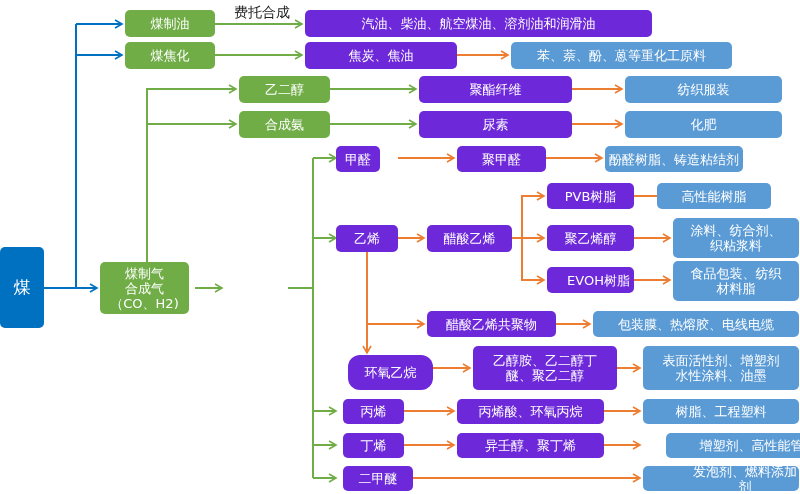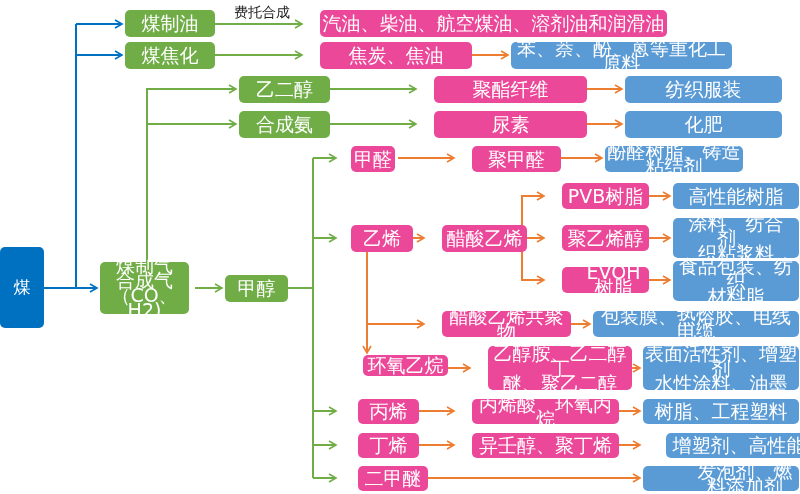--- a/index.html
+++ b/index.html
@@ -1,23 +1,23 @@
 <!DOCTYPE html>
 <html><head>
 <meta charset="utf-8">
 <style>
   html, body { margin: 0; padding: 0; background: #ffffff; }
   body { width: 800px; height: 494px; position: relative; overflow: hidden;
          font-family: "DejaVu Sans", "Liberation Sans", sans-serif; }
   #canvas { position: absolute; left: 0; top: 0; width: 800px; height: 494px; }
   .node { position: absolute; box-sizing: border-box; border-radius: 5px; color: #ffffff;
           display: flex; align-items: center; justify-content: center; text-align: center;
-          font-size: 19px; line-height: 15px; white-space: pre-line; }
+          font-size: 13px; line-height: 15px; white-space: pre-line; }
   .green { background: #70ad47; }
-  .orange { background: #ec4899; margin-left: 15px; }
+  .orange { background: #6d28d9; }
   .blue { background: #5b9bd5; }
   .dblue { background: #0070c0; font-size: 17px; }
   .label { position: absolute; font-size: 14px; color: #222; }
   svg { position: absolute; left: 0; top: 0; }
 </style>
 </head>
 <body>
 
 <div id="canvas">
   <svg width="800" height="494">
@@ -85,50 +85,49 @@
 
   <div class="label" style="left:234px;top:4px;">费托合成</div>
 
   <div class="node dblue" style="left:0;top:247px;width:44px;height:81px;">煤</div>
 
   <div class="node green" style="left:125px;top:10px;width:90px;height:27px;">煤制油</div>
   <div class="node green" style="left:125px;top:42px;width:90px;height:27px;">煤焦化</div>
   <div class="node green" style="left:100px;top:262px;width:89px;height:52px;">煤制气
 合成气
 （CO、H2)</div>
-  <div class="node green" style="left:225px;top:275px;width:63px;height:27px;">甲醇</div>
   <div class="node green" style="left:239px;top:76px;width:91px;height:27px;">乙二醇</div>
   <div class="node green" style="left:239px;top:111px;width:91px;height:27px;">合成氨</div>
 
   <div class="node orange" style="left:305px;top:10px;width:347px;height:27px;">汽油、柴油、航空煤油、溶剂油和润滑油</div>
   <div class="node orange" style="left:305px;top:42px;width:152px;height:27px;">焦炭、焦油</div>
   <div class="node orange" style="left:419px;top:76px;width:153px;height:27px;">聚酯纤维</div>
   <div class="node orange" style="left:419px;top:111px;width:153px;height:27px;">尿素</div>
   <div class="node orange" style="left:336px;top:146px;width:44px;height:26px;text-align:right;">甲醛</div>
   <div class="node orange" style="left:457px;top:146px;width:89px;height:26px;">聚甲醛</div>
   <div class="node orange" style="left:336px;top:225px;width:62px;height:27px;">乙烯</div>
   <div class="node orange" style="left:427px;top:225px;width:85px;height:27px;">醋酸乙烯</div>
   <div class="node orange" style="left:547px;top:183px;width:87px;height:26px;">PVB树脂</div>
   <div class="node orange" style="left:547px;top:225px;width:87px;height:26px;">聚乙烯醇</div>
   <div class="node orange" style="left:547px;top:267px;width:87px;height:26px;padding-left:16px;">EVOH树脂</div>
   <div class="node orange" style="left:427px;top:311px;width:129px;height:26px;">醋酸乙烯共聚物</div>
-  <div class="node orange" style="left:348px;top:355px;width:85px;height:21px;">环氧乙烷</div>
+  <div class="node orange" style="left:348px;top:355px;width:85px;height:35px;border-radius:12px;">环氧乙烷</div>
   <div class="node orange" style="left:473px;top:346px;width:144px;height:44px;">乙醇胺、乙二醇丁
 醚、聚乙二醇</div>
   <div class="node orange" style="left:343px;top:399px;width:61px;height:25px;">丙烯</div>
   <div class="node orange" style="left:457px;top:399px;width:147px;height:25px;">丙烯酸、环氧丙烷</div>
   <div class="node orange" style="left:343px;top:433px;width:61px;height:25px;">丁烯</div>
   <div class="node orange" style="left:457px;top:433px;width:147px;height:25px;">异壬醇、聚丁烯</div>
   <div class="node orange" style="left:343px;top:466px;width:70px;height:25px;">二甲醚</div>
 
   <div class="node blue" style="left:511px;top:42px;width:221px;height:27px;">苯、萘、酚、蒽等重化工原料</div>
   <div class="node blue" style="left:625px;top:76px;width:157px;height:27px;">纺织服装</div>
   <div class="node blue" style="left:625px;top:111px;width:157px;height:27px;">化肥</div>
   <div class="node blue" style="left:605px;top:146px;width:138px;height:26px;">酚醛树脂、铸造粘结剂</div>
-  <div class="node blue" style="left:673px;top:183px;width:126px;height:26px;">高性能树脂</div>
+  <div class="node blue" style="left:657px;top:183px;width:114px;height:26px;">高性能树脂</div>
   <div class="node blue" style="left:673px;top:218px;width:126px;height:40px;">涂料、纺合剂、
 织粘浆料</div>
   <div class="node blue" style="left:673px;top:261px;width:126px;height:40px;">食品包装、纺织
 材料脂</div>
   <div class="node blue" style="left:593px;top:311px;width:206px;height:26px;">包装膜、热熔胶、电线电缆</div>
   <div class="node blue" style="left:643px;top:346px;width:156px;height:44px;">表面活性剂、增塑剂
 水性涂料、油墨</div>
   <div class="node blue" style="left:643px;top:399px;width:156px;height:25px;">树脂、工程塑料</div>
   <div class="node blue" style="left:643px;top:433px;width:184px;height:25px;margin-left:23px;">增塑剂、高性能管材</div>
   <div class="node blue" style="left:643px;top:466px;width:156px;height:25px;padding-left:48px;">发泡剂、燃料添加剂</div>

